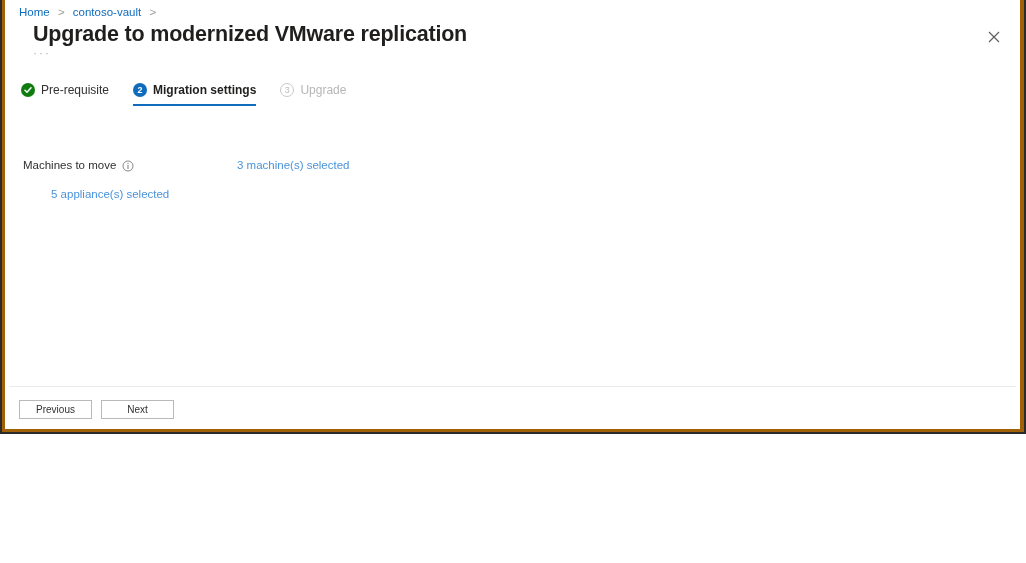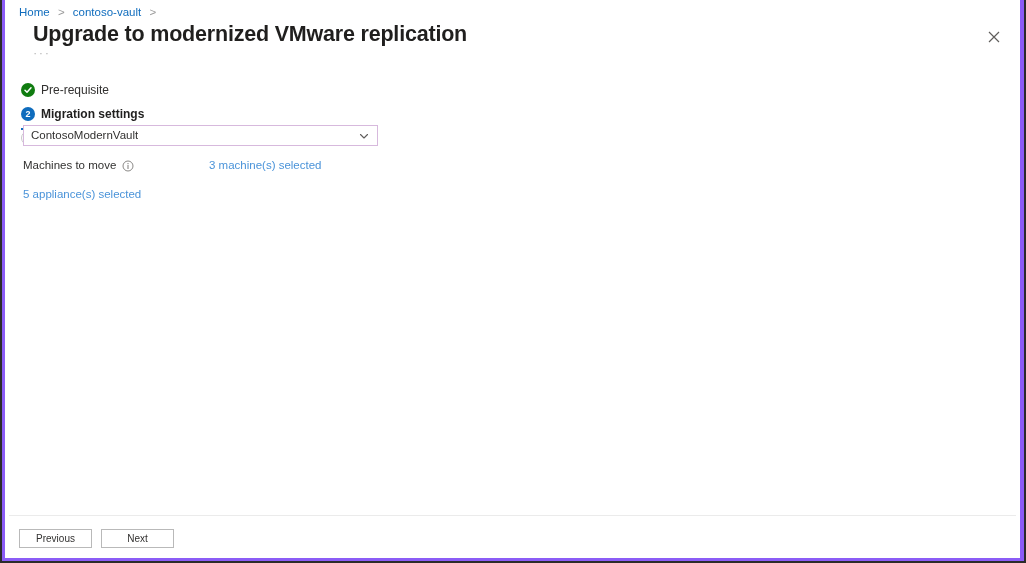--- a/index.html
+++ b/index.html
@@ -13,26 +13,26 @@
     font-family: "Liberation Sans", sans-serif;
     color: #323130;
     overflow: hidden;
   }
 
   
   .frame {
     position: absolute;
     left: 0; top: 0;
     width: 1026px;
-    height: 563px;
+    height: 434px;
     box-sizing: border-box;
     border-left: 2px solid #2b2b2b;
     border-right: 2px solid #2b2b2b;
     border-bottom: 2px solid #2b2b2b;
-    background: #8b5cf6;
+    background: #a16207;
   }
   .blade {
     position: absolute;
     left: 3px;
     top: 0;
     right: 4px;
     bottom: 3px;
     background: #ffffff;
   }
 
@@ -91,22 +91,21 @@
     cursor: pointer;
   }
   .close-btn svg { display: block; }
 
   
   .tabs {
     position: absolute;
     left: 16px;
     top: 82px;
     display: flex;
-    align-items: flex-start;
-    flex-direction: column;
+    align-items: center;
   }
   .tab {
     display: flex;
     align-items: center;
     padding: 0 0 6px 0;
     margin-right: 24px;
     cursor: pointer;
     border-bottom: 2px solid transparent;
   }
   .tab.active {
@@ -213,20 +212,21 @@
   .select-chevron svg { display: block; }
 
   .link-value {
     font-size: 11.5px;
     line-height: 15px;
     color: #4a93d9;
     cursor: pointer;
     padding-top: 4px;
     display: inline-block;
     white-space: nowrap;
+    margin-left: 28px;
   }
 
   
   .footer-divider {
     position: absolute;
     left: 4px;
     right: 4px;
     bottom: 42px;
     height: 1px;
     background: #ebebeb;
@@ -299,30 +299,20 @@
       <div class="tab disabled">
         <span class="badge badge-pending">3</span>
         <span class="tab-label">Upgrade</span>
       </div>
 
     </div>
 
     <div class="form">
 
       <div class="field-row">
-        <div class="field-control">
-          <div class="select-box">
-            <span class="select-value">ContosoModernVault</span>
-            <span class="select-chevron">
-              <svg width="12" height="12" viewBox="0 0 12 12" aria-hidden="true">
-                <path d="M2.5 4.5 L6 8 L9.5 4.5" stroke="#605e5c" stroke-width="1.1" fill="none" stroke-linecap="round" stroke-linejoin="round"></path>
-              </svg>
-            </span>
-          </div>
-        </div>
       </div>
 
       <div class="field-row">
         <div class="field-label">
           <span class="lbl-text">Machines to move</span>
           <span class="info-icon">
             <svg width="12" height="12" viewBox="0 0 12 12" aria-hidden="true">
               <circle cx="6" cy="6" r="5" stroke="#8a8886" stroke-width="1" fill="none"></circle>
               <rect x="5.45" y="5" width="1.1" height="4" fill="#8a8886"></rect>
               <rect x="5.45" y="3" width="1.1" height="1.2" fill="#8a8886"></rect>

